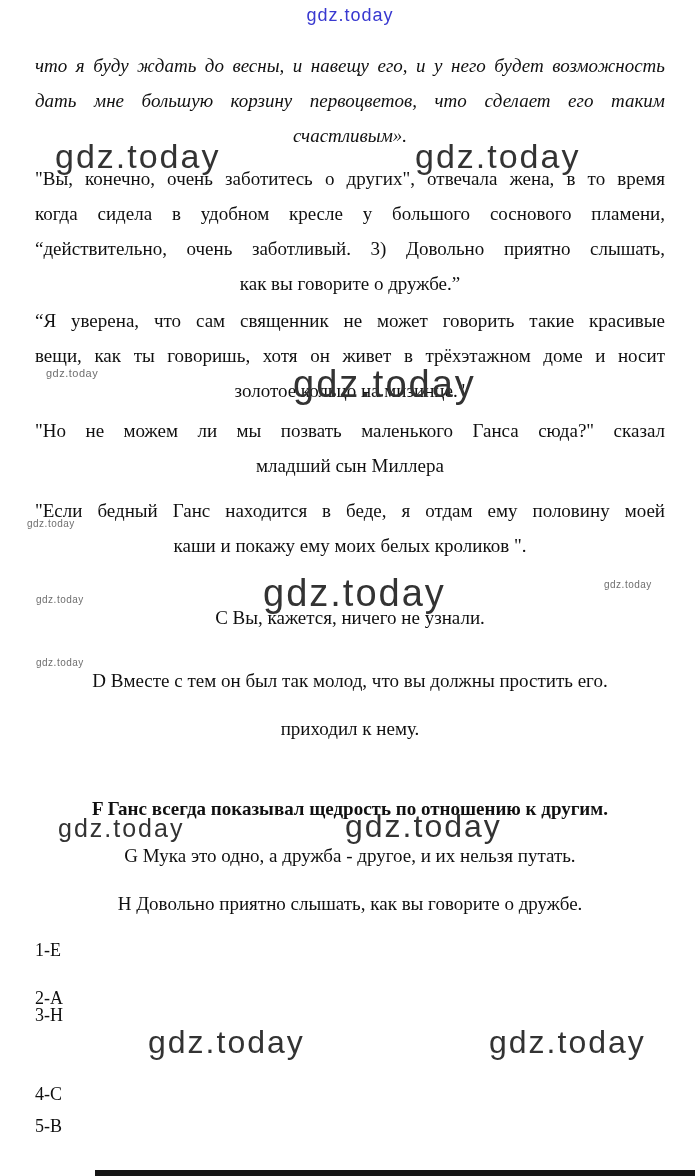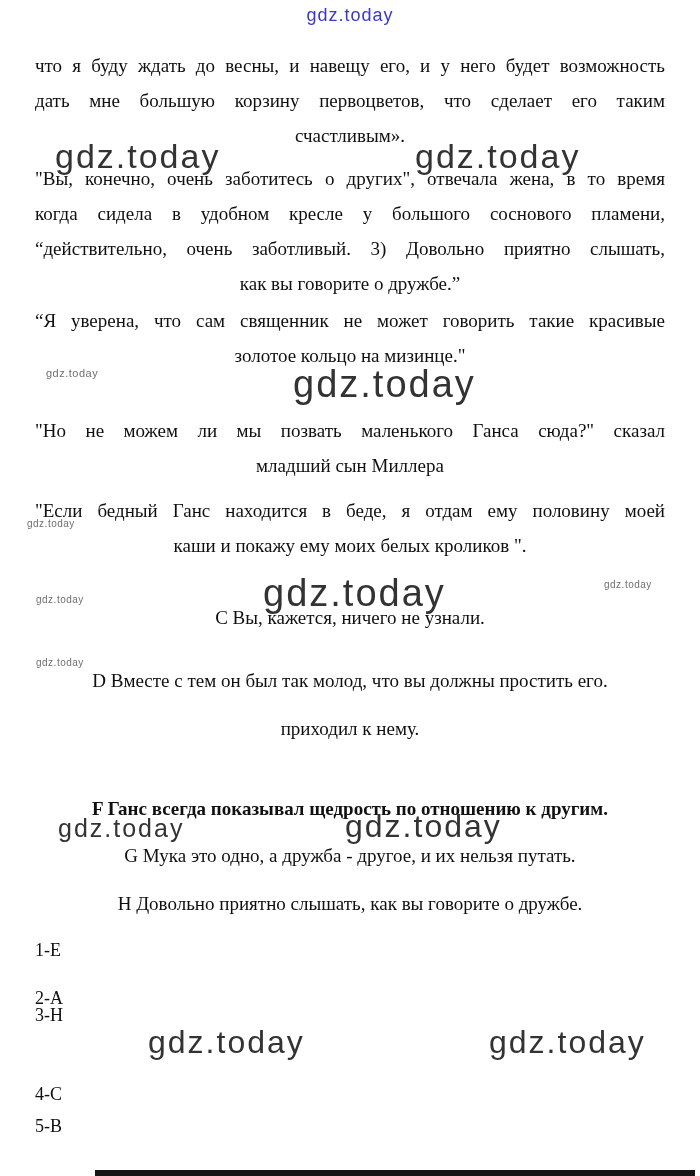--- a/index.html
+++ b/index.html
@@ -52,21 +52,21 @@
   .wm-d { left: 293px; top: 365px;  font-size: 38px; }
   .wm-e { left: 27px;  top: 519px;  font-size: 10px; }
   .wm-f { left: 604px; top: 580px;  font-size: 10px; }
   .wm-g { left: 36px;  top: 595px;  font-size: 10px; }
   .wm-h { left: 263px; top: 574px;  font-size: 38px; }
   .wm-i { left: 36px;  top: 658px;  font-size: 10px; }
   .wm-j { left: 58px;  top: 816px;  font-size: 25px; }
   .wm-k { left: 345px; top: 810px;  font-size: 32px; }
   .wm-l { left: 148px; top: 1026px; font-size: 32px; }
   .wm-m { left: 489px; top: 1026px; font-size: 32px; }
-  .p1 { top: 48px; }
+  .p1 { top: 48px; font-style: italic; }
   .p2 { top: 161px; }
   .p3 { top: 303px; }
   .p4 { top: 413px; }
   .p5 { top: 493px; }
   .oc { top: 600px; }
   .od { top: 663px; }
   .oe { top: 711px; }
   .of { top: 791px; font-weight: bold; }
   .og { top: 838px; }
   .oh { top: 886px; }
@@ -102,20 +102,21 @@
 
   <div class="para p2">
     <div class="line j">"Вы, конечно, очень заботитесь о других", отвечала жена, в то время</div>
     <div class="line j">когда сидела в удобном кресле у большого соснового пламени,</div>
     <div class="line j">“действительно, очень заботливый. 3) Довольно приятно слышать,</div>
     <div class="line">как вы говорите о дружбе.”</div>
   </div>
 
   <div class="para p3">
     <div class="line j">“Я уверена, что сам священник не может говорить такие красивые</div>
+    <div class="line j">вещи, как ты говоришь, хотя он живет в трёхэтажном доме и носит</div>
     <div class="line">золотое кольцо на мизинце."</div>
   </div>
 
   <span class="wm wm-sm wm-c">gdz.today</span>
   <span class="wm wm-d">gdz.today</span>
 
   <div class="para p4">
     <div class="line j">"Но не можем ли мы позвать маленького Ганса сюда?" сказал</div>
     <div class="line">младший сын Миллера</div>
   </div>

